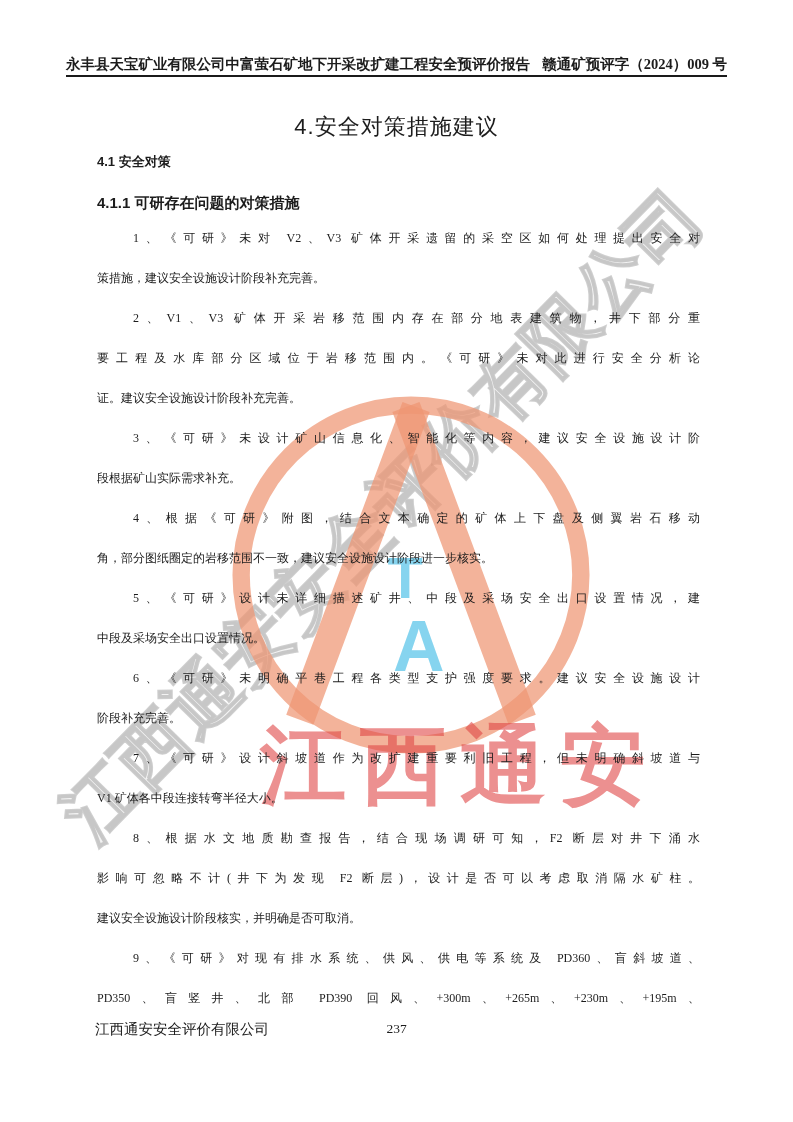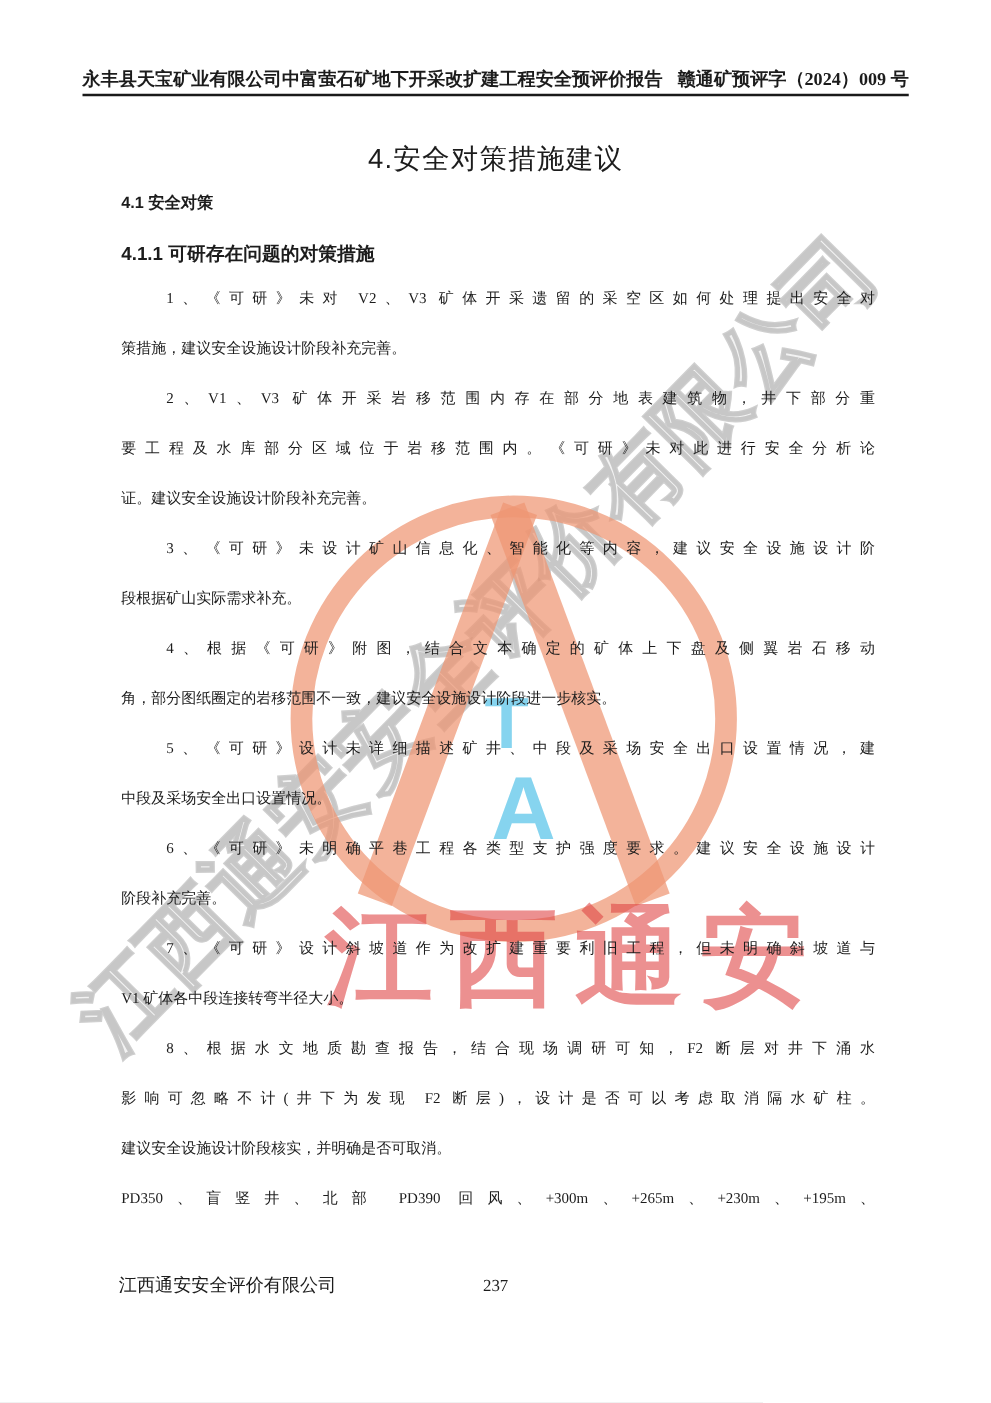--- a/index.html
+++ b/index.html
@@ -111,20 +111,21 @@
         <div class="line last">角，部分图纸圈定的岩移范围不一致，建议安全设施设计阶段进一步核实。</div>
         <div class="line first">5、《可研》设计未详细描述矿井、中段及采场安全出口设置情况，建</div>
         <div class="line last">中段及采场安全出口设置情况。</div>
         <div class="line first">6、《可研》未明确平巷工程各类型支护强度要求。建议安全设施设计</div>
         <div class="line last">阶段补充完善。</div>
         <div class="line first">7、《可研》设计斜坡道作为改扩建重要利旧工程，但未明确斜坡道与</div>
         <div class="line last">V1 矿体各中段连接转弯半径大小。</div>
         <div class="line first">8、根据水文地质勘查报告，结合现场调研可知，F2 断层对井下涌水</div>
         <div class="line">影响可忽略不计(井下为发现 F2 断层)，设计是否可以考虑取消隔水矿柱。</div>
         <div class="line last">建议安全设施设计阶段核实，并明确是否可取消。</div>
+        <div class="line first">9、《可研》对现有排水系统、供风、供电等系统及 PD360、盲斜坡道、</div>
         <div class="line">PD350、盲竖井、北部 PD390 回风、+300m、+265m、+230m、+195m、</div>
       </div>
 
     <div class="ftr">
       <span class="company">江西通安安全评价有限公司</span>
       <span class="pagenum">237</span>
     </div>
 
   </div>
 </div>

